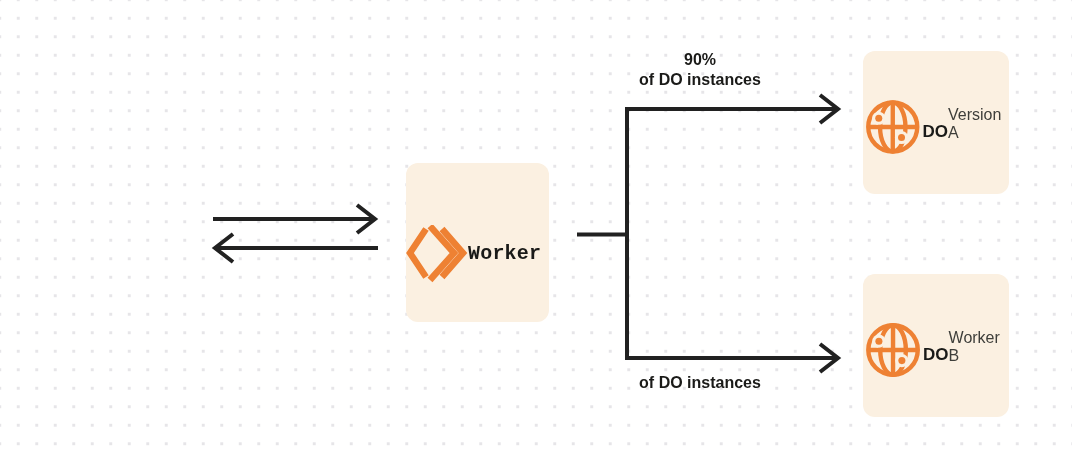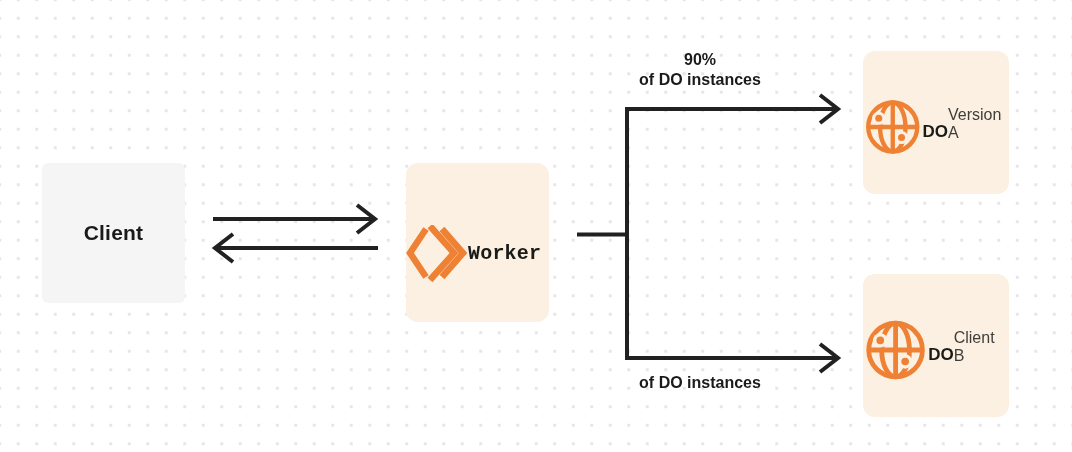--- a/index.html
+++ b/index.html
@@ -120,23 +120,20 @@
     <path class="wire" d="M357 205 L375 219 L357 233"></path>
     <path class="wire" d="M378 248 H216"></path>
     <path class="wire" d="M233 234 L215 248 L233 262"></path>
 
     <path class="wire" d="M577 234.5 L627 234.5 L627 109 L836 109"></path>
     <path class="wire" d="M627 230 L627 358 L836 358"></path>
     <path class="wire" d="M820 95 L838 109 L820 123"></path>
     <path class="wire" d="M820 344 L838 358 L820 372"></path>
   </svg>
 
-  <div class="node node-client">
-    <span class="node-label">Client</span>
-  </div>
 
   <div class="node node-worker">
     <svg class="worker-icon" width="62" height="58" viewBox="0 0 62 58" aria-hidden="true">
       <path d="M20 4 L4 28 L20 52"></path>
       <path d="M24 1 L48 28 L24 55"></path>
       <path d="M36 4 L57 28 L36 52"></path>
     </svg>
     <span class="node-label">Worker</span>
   </div>
 
@@ -168,16 +165,16 @@
       <circle class="stroke" cx="34" cy="34" r="28"></circle>
       <ellipse class="stroke" cx="34" cy="34" rx="14.5" ry="28"></ellipse>
       <line class="stroke" x1="34" y1="6" x2="34" y2="62"></line>
       <line class="stroke" x1="7" y1="34" x2="61" y2="34"></line>
       <circle class="knockout" cx="18" cy="24" r="7.5"></circle>
       <circle class="dot" cx="18" cy="24" r="4"></circle>
       <circle class="knockout" cx="44" cy="46" r="7.5"></circle>
       <circle class="dot" cx="44" cy="46" r="4"></circle>
     </svg>
     <span class="node-title">DO</span>
-    <span class="node-subtitle">Client B</span>
+    <span class="node-subtitle">Worker B</span>
   </div>
 
 </div>
 
 </body></html>

